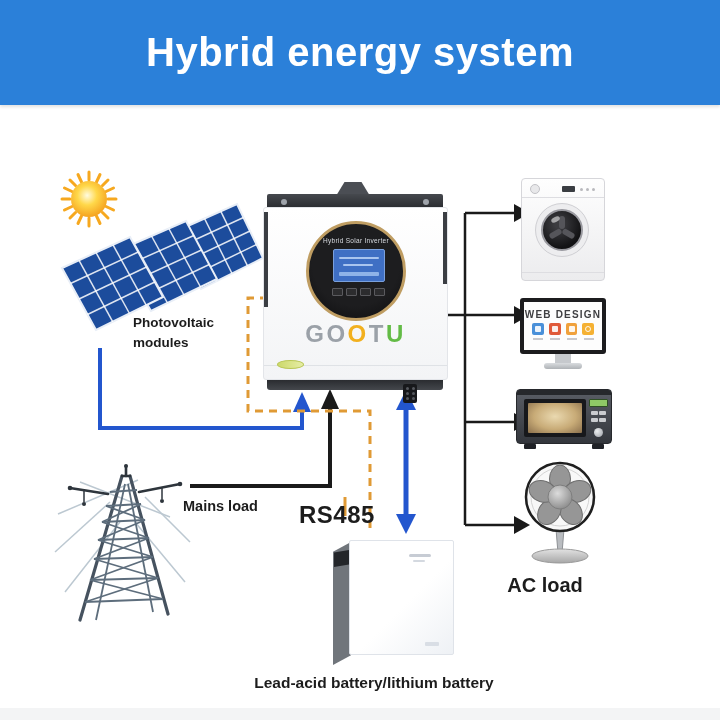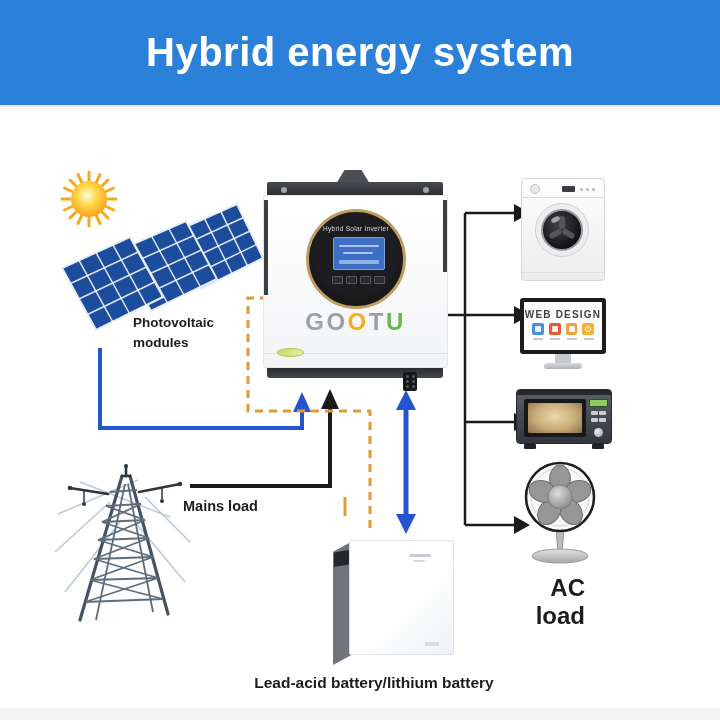--- a/index.html
+++ b/index.html
@@ -17,21 +17,21 @@
   }
   .banner h1 { color:#fff; font-size:40px; font-weight:bold; letter-spacing:.5px; }
   .footer-strip { position:absolute; left:0; top:708px; width:720px; height:12px; background:#f3f4f5; }
 
   
   .lbl { position:absolute; color:#1c1c1c; font-weight:bold; }
   .lbl-inverter-title { left:0; top:134px; width:704px; text-align:center; font-size:17px; }
   .lbl-pv { left:133px; top:313px; width:112px; font-size:13.5px; line-height:20px; }
   .lbl-mains { left:183px; top:498px; font-size:14.5px; }
   .lbl-rs485 { left:299px; top:501px; font-size:24px; letter-spacing:.5px; }
-  .lbl-acload { left:505px; top:574px; width:80px; text-align:right; font-size:24px; }
+  .lbl-acload { left:505px; top:574px; width:80px; text-align:center; font-size:20px; }
   .lbl-battery { left:14px; top:674px; width:720px; text-align:center; font-size:15.5px; }
 
   
   .wires { position:absolute; left:0; top:0; width:720px; height:720px; pointer-events:none; }
   .ln { fill:none; }
   .ln-blue  { stroke:var(--arrow-blue,#2356CE); stroke-width:4; }
   .ln-blue-thick { stroke:var(--arrow-blue,#2356CE); stroke-width:5; }
   .ln-black { stroke:var(--arrow-black,#1A1A1A); stroke-width:4; }
   .ln-black-thin { stroke:var(--arrow-black,#1A1A1A); stroke-width:2.5; }
   .ln-orange { stroke:var(--dash-orange,#E09A35); stroke-width:3; stroke-dasharray:8 6; }
@@ -41,21 +41,21 @@
 
   
   .sun { position:absolute; left:60px; top:170px; width:58px; height:58px; }
 
   
   .panels { position:absolute; left:52px; top:200px; width:215px; height:135px; }
   .pv-panel { fill:var(--panel-blue,#1C4C9C); stroke:#e8eef7; stroke-width:2; }
   .pv-grid { stroke:rgba(255,255,255,.85); stroke-width:1.5; }
 
   
-  .inverter { position:absolute; left:258px; top:165px; width:195px; height:230px; }
+  .inverter { position:absolute; left:258px; top:177px; width:195px; height:230px; }
   .inv-knob { position:absolute; left:78px; top:5px; width:34px; height:14px; background:#4b4e54;
     clip-path:polygon(25% 0,75% 0,100% 100%,0 100%); }
   .inv-topbar { position:absolute; left:9px; top:17px; width:176px; height:16px; border-radius:2px;
     background:linear-gradient(180deg,#46494e,#26282c); }
   .screw { position:absolute; top:5px; width:6px; height:6px; border-radius:50%; background:#9fa4ab; }
   .screw.l { left:14px; } .screw.r { right:14px; }
   .inv-body { position:absolute; left:5px; top:30px; width:185px; height:173px;
     background:linear-gradient(180deg,#ffffff,#f3f4f6); border:1px solid #e3e5e9; border-radius:3px; }
   .inv-strip { position:absolute; width:4px; background:#3b3e43; top:4px; }
   .inv-strip.l { left:0; height:95px; } .inv-strip.r { right:0; height:72px; }
@@ -450,20 +450,21 @@
       <g fill="#2e353c">
         <circle cx="20" cy="26" r="2.3"></circle>
           <circle cx="130" cy="22" r="2.3"></circle>
         <circle cx="34" cy="42" r="2"></circle>
           <circle cx="112" cy="39" r="2"></circle>
           <circle cx="76" cy="4" r="2"></circle>
       </g>
     </svg>
   </div>
   <div class="lbl lbl-mains">Mains load</div>
+  <div class="lbl lbl-rs485">RS485</div>
 
   <div class="battery">
     <div class="bat-side"></div>
     <div class="bat-window"></div>
     <div class="bat-front">
       <span class="bat-logo"></span>
       <span class="bat-logo2"></span>
       <span class="bat-vent"></span>
     </div>
   </div>

